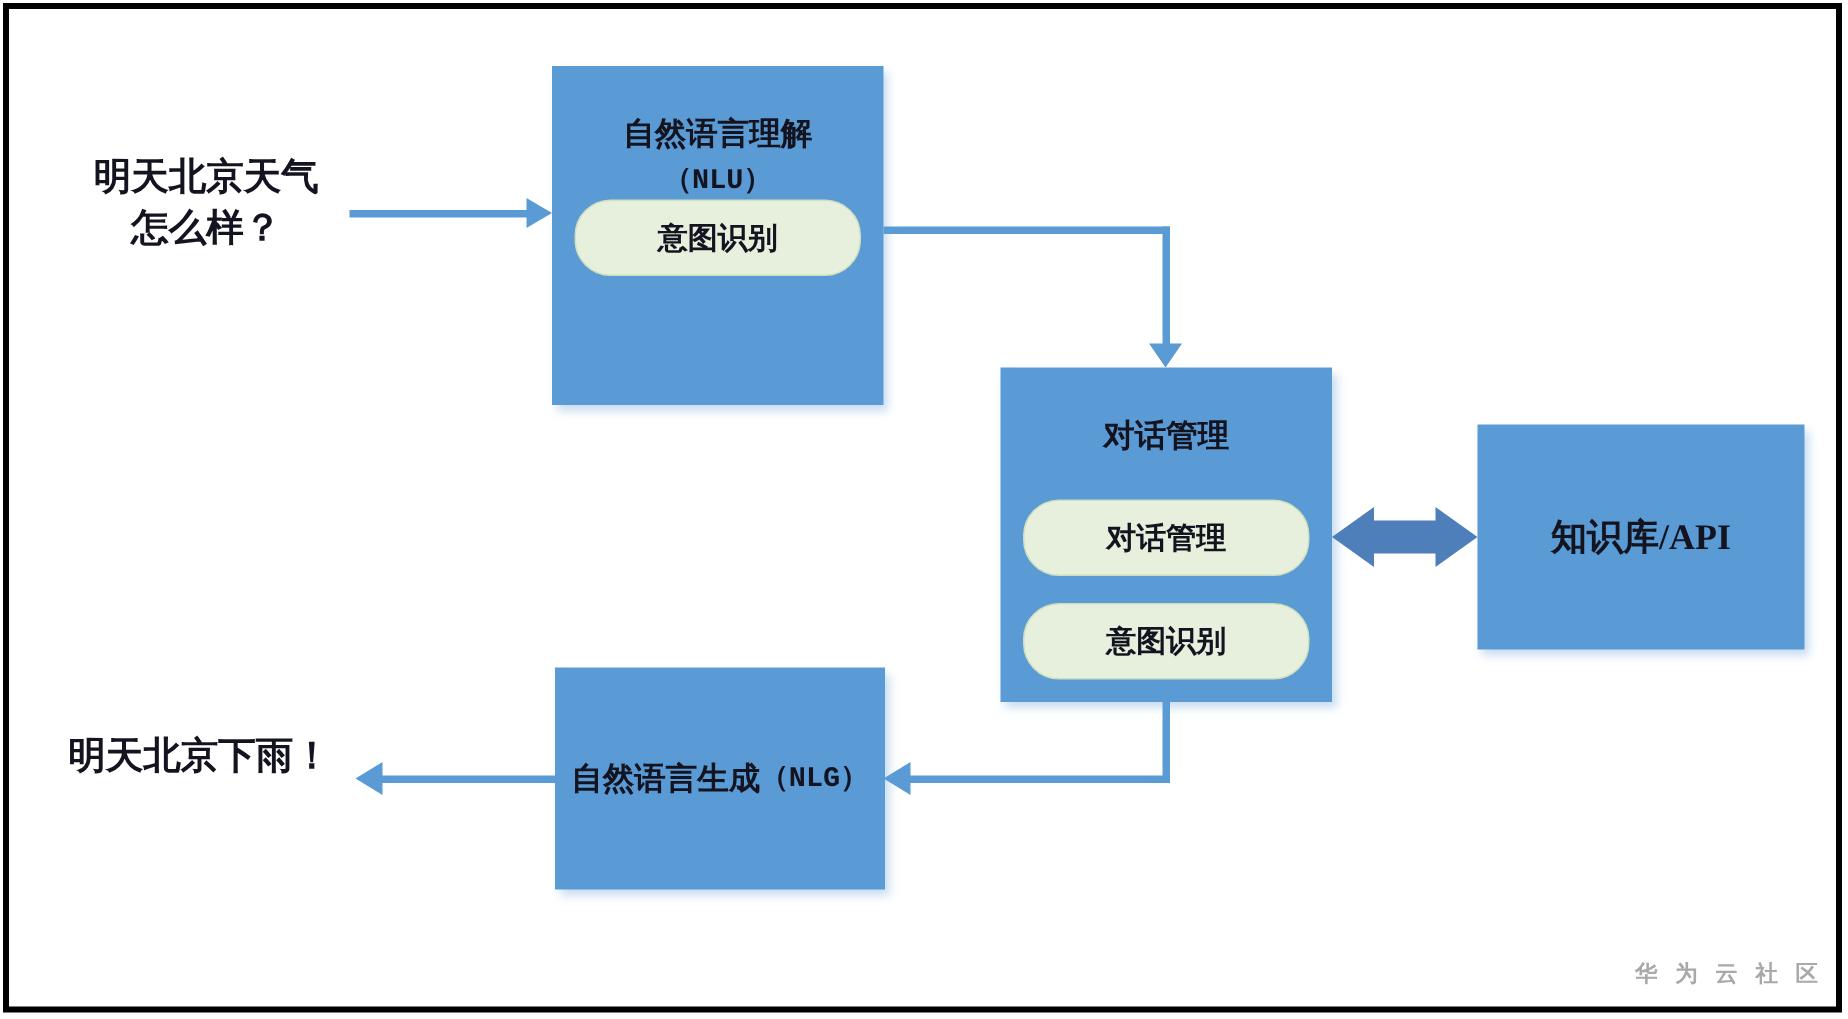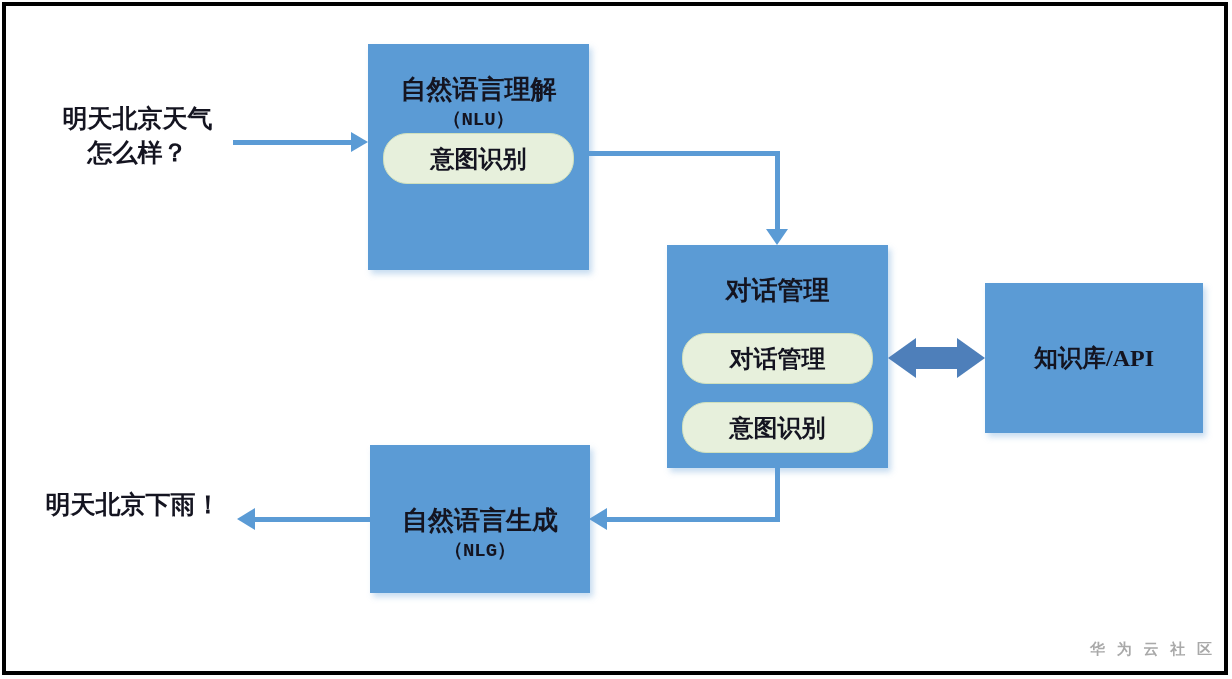--- a/index.html
+++ b/index.html
@@ -28,32 +28,32 @@
     font-size:25px;line-height:34px;text-align:center;white-space:nowrap;
   }
   .box{
     position:absolute;background:var(--box-fill);color:var(--ink);
     box-shadow:3px 4px 6px rgba(91,155,213,.35);
   }
   .box .title-wrap{
     position:absolute;left:0;right:0;top:30px;text-align:center;
     font-weight:bold;line-height:31px;
   }
-  .box .title{font-size:26px;}
+  .box .title{font-size:21px;}
   .box .subtitle{font-size:19px;font-family:"Liberation Mono","DejaVu Sans Mono",monospace;font-weight:bold;}
   .pill{
     position:absolute;left:15px;width:191px;height:51px;
     background:var(--module-fill);border:1px solid var(--module-border);
     border-radius:24px;display:flex;align-items:center;justify-content:center;
-    font-size:24px;font-weight:bold;color:var(--ink);
+    font-size:20px;font-weight:bold;color:var(--ink);
   }
   .center-box{display:flex;align-items:center;justify-content:center;
     font-size:24px;font-weight:bold;}
-  .nlg-lines{display:flex;flex-direction:column;align-items:center;justify-content:center;
-    height:100%;font-weight:bold;line-height:31px;margin-top:17px;}
+  .nlg-lines{display:flex;flex-direction:row;align-items:center;justify-content:center;
+    height:100%;font-weight:bold;line-height:31px;}
   .hline,.vline{position:absolute;background:var(--arrow);}
   .tri{position:absolute;width:0;height:0;}
   .tri-right{border-top:10px solid transparent;border-bottom:10px solid transparent;border-left:17px solid var(--arrow);}
   .tri-left{border-top:11px solid transparent;border-bottom:11px solid transparent;border-right:18px solid var(--arrow);}
   .tri-down{border-left:11px solid transparent;border-right:11px solid transparent;border-top:16px solid var(--arrow);}
   .dbl{position:absolute;}
   .dbl .bar{position:absolute;left:26px;right:26px;top:9px;height:22px;background:var(--double-arrow);}
   .dbl .cap-l{position:absolute;left:0;top:0;width:0;height:0;
     border-top:20px solid transparent;border-bottom:20px solid transparent;border-right:28px solid var(--double-arrow);}
   .dbl .cap-r{position:absolute;right:0;top:0;width:0;height:0;

